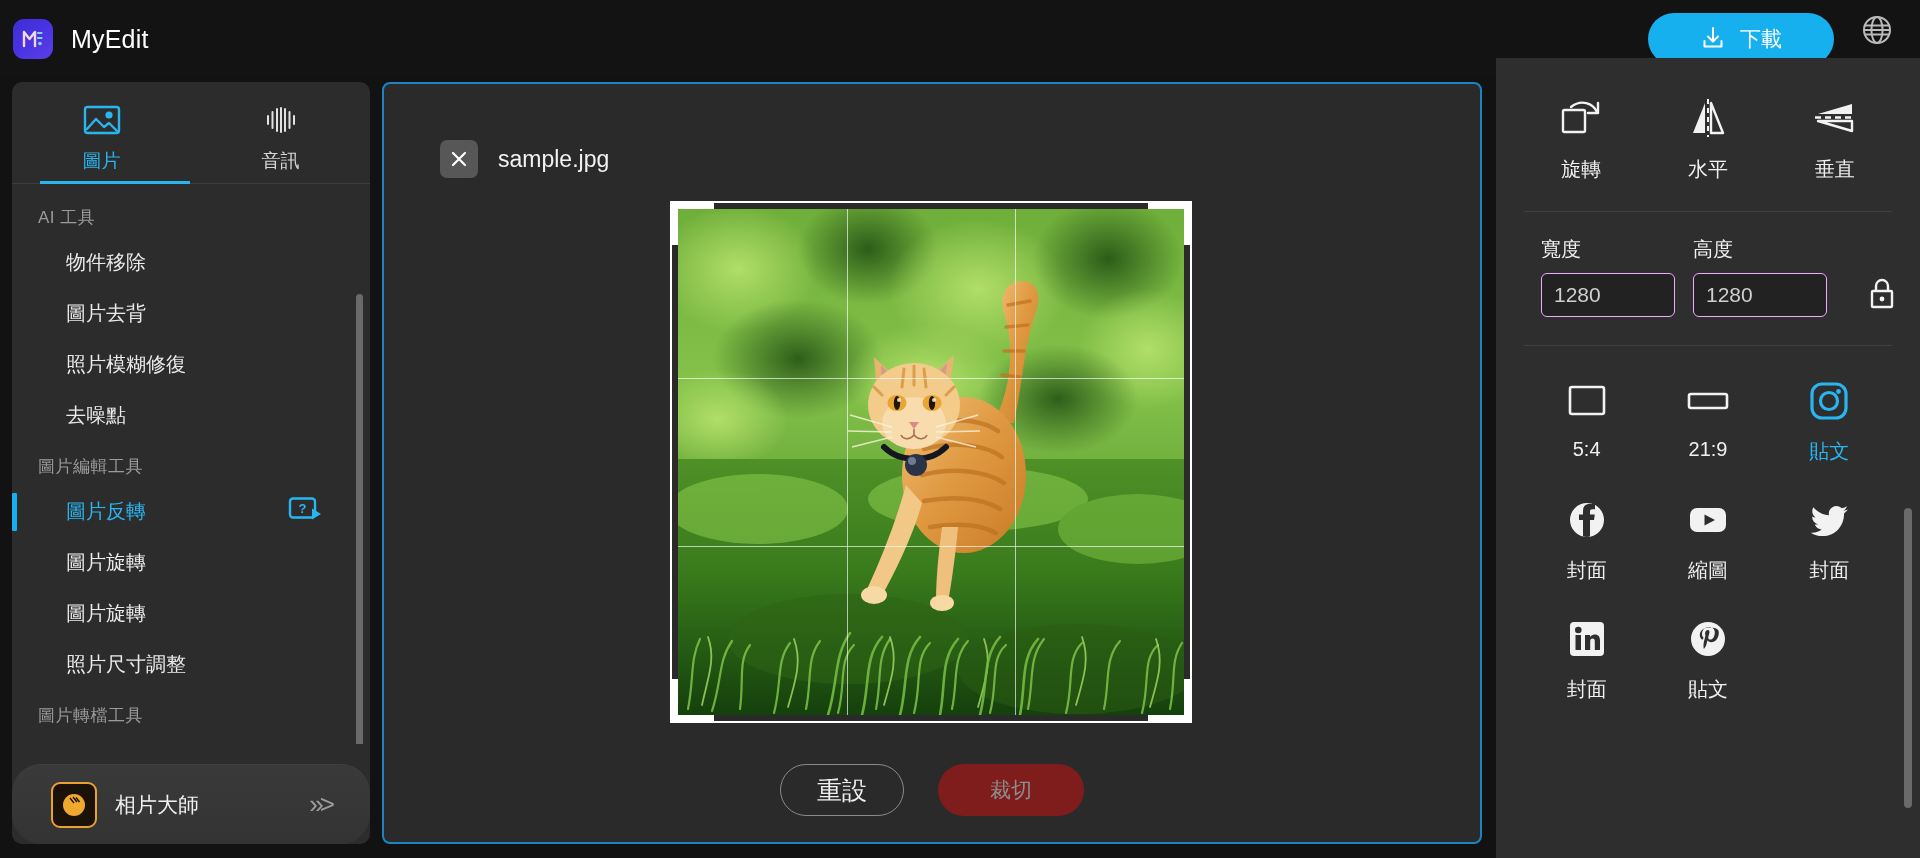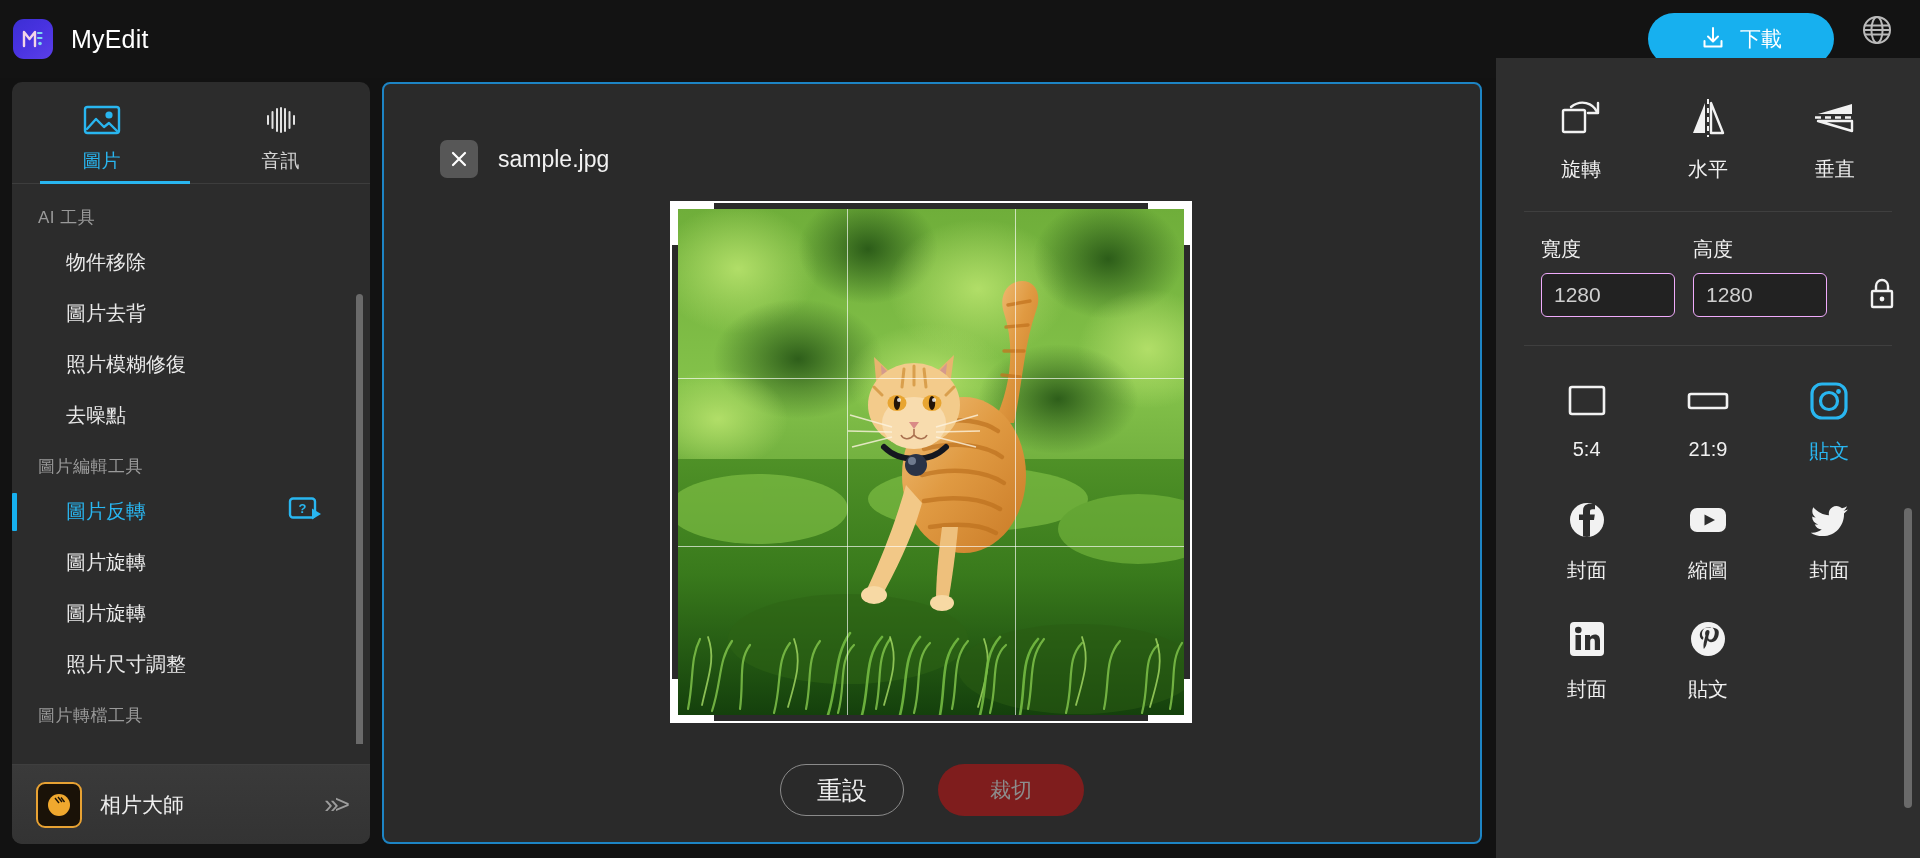--- a/index.html
+++ b/index.html
@@ -85,22 +85,23 @@
     position: absolute; right: 46px; top: 50%; transform: translateY(-50%);
     cursor: pointer;
   }
   .left-scrollbar {
     position: absolute; right: 7px; top: 110px;
     width: 7px; height: 490px; background: #6a6a6a; border-radius: 4px;
   }
   .promo {
     position: absolute; left: 0; bottom: 0; width: 100%; height: 80px;
     background: linear-gradient(180deg, #3a3a3a 0%, #333333 100%);
-    display: flex; align-items: center; padding: 0 24px; cursor: pointer;
+    display: flex; align-items: center; padding: 0 39px; cursor: pointer;
     border-top: 1px solid #3f3f3f;
+    border-radius: 29px;
   }
   .promo-icon {
     width: 46px; height: 46px; border-radius: 9px;
     background: #1a1208; border: 2px solid #e8a233;
     display: flex; align-items: center; justify-content: center;
   }
   .promo-label { margin-left: 18px; font-size: 21px; color: #f0f0f0; }
   .promo-arrow { margin-left: auto; font-size: 26px; color: #9d9d9d; letter-spacing: -4px; }
 
   

